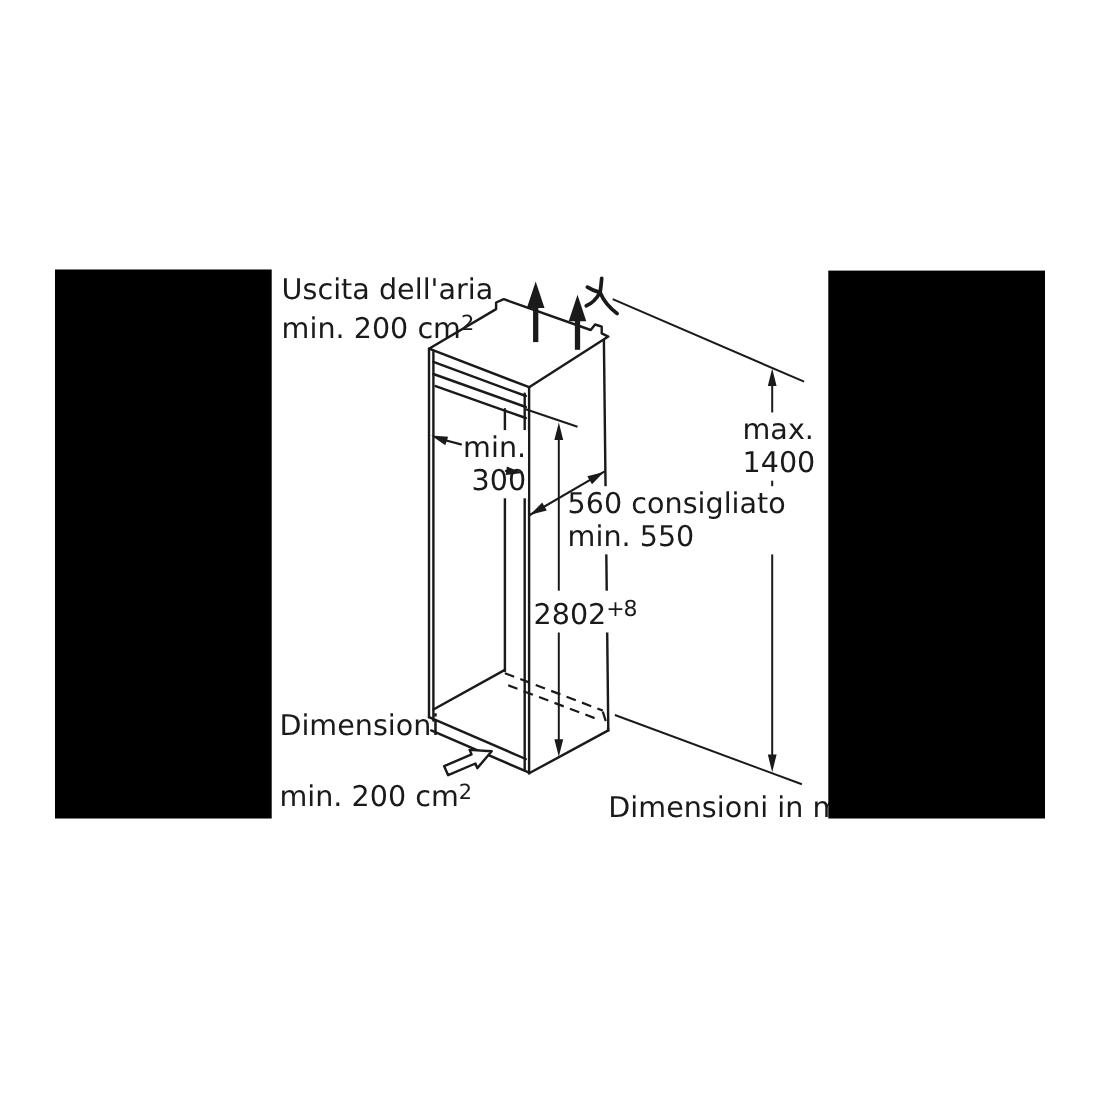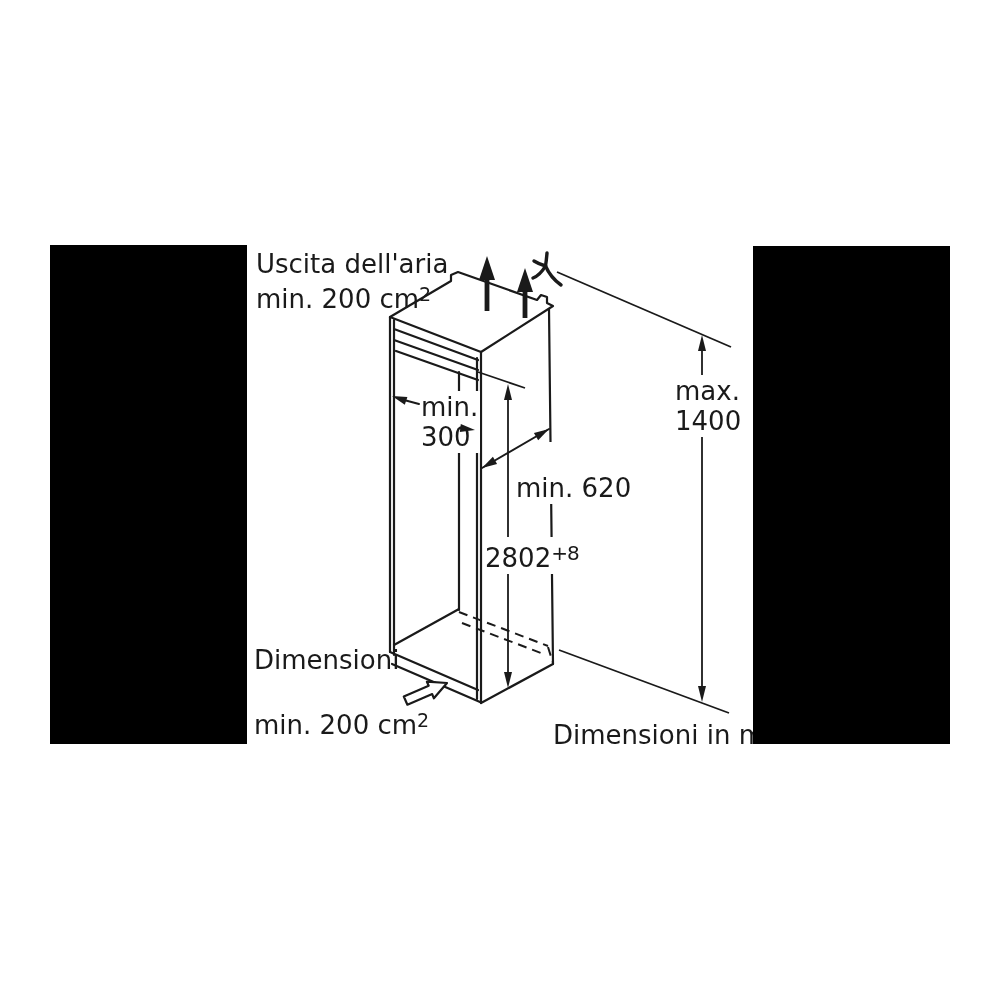--- a/index.html
+++ b/index.html
@@ -15,21 +15,21 @@
     position:absolute;z-index:10;font-size:26px;line-height:30px;
     white-space:pre;color:#1a1a1a;letter-spacing:0px;
   }
   .label.bg{background:#ffffff;padding:1px 2px;}
   .sup{font-size:19px;vertical-align:7px;}
   .suptol{font-size:20px;vertical-align:7px;letter-spacing:-1px;}
   .mask{position:absolute;background:#000;z-index:30;}
   #mask-left{left:50px;top:245px;width:197px;height:507px;}
   #mask-right{left:753px;top:246px;width:197px;height:507px;}
   #lbl-uscita{left:256px;top:249px;}
-  #lbl-min560{left:419px;top:391px;}
+  #lbl-min560{left:419px;top:391px;text-align:right;}
   #lbl-consigliato{left:514px;top:442px;}
   #lbl-1772{left:483px;top:537px;}
   #lbl-max2200{left:673px;top:375px;width:72px;}
   #lbl-aerazione{left:254px;top:645px;}
   #lbl-dimensioni{left:553px;top:720px;}
 </style>
 </head>
 <body>
 
 <div id="stage">
@@ -94,21 +94,21 @@
       <path d="M545.5,266 C542,272 538,276 533,278"></path>
       <path d="M545.5,266 C549,274 554,280 561,285"></path>
       <path d="M534,261 C538,263.5 542,265 545.5,266"></path>
     </g>
   </svg>
 
   <div class="label" id="lbl-uscita"><span>Uscita dell'aria</span><br><span>min. 200 cm</span><span class="sup">2</span></div>
 
   <div class="label bg" id="lbl-min560"><span>min.</span><br><span>300</span></div>
 
-  <div class="label bg" id="lbl-consigliato"><br><span>min. 620</span></div>
+  <div class="label bg" id="lbl-consigliato"><span>560 consigliato</span><br><span>min. 550</span></div>
 
   <div class="label bg" id="lbl-1772"><span>2802</span><span class="suptol">+8</span></div>
 
   <div class="label bg" id="lbl-max2200"><span>max.</span><br><span>1400</span></div>
 
   <div class="label" id="lbl-aerazione"><span>Dimensioni</span><br><br><span>min. 200 cm</span><span class="sup">2</span></div>
 
   <div class="label" id="lbl-dimensioni"><span>Dimensioni in mm</span></div>
 
   <svg id="arrow-svg" width="1000" height="1000" viewBox="0 0 1000 1000">

